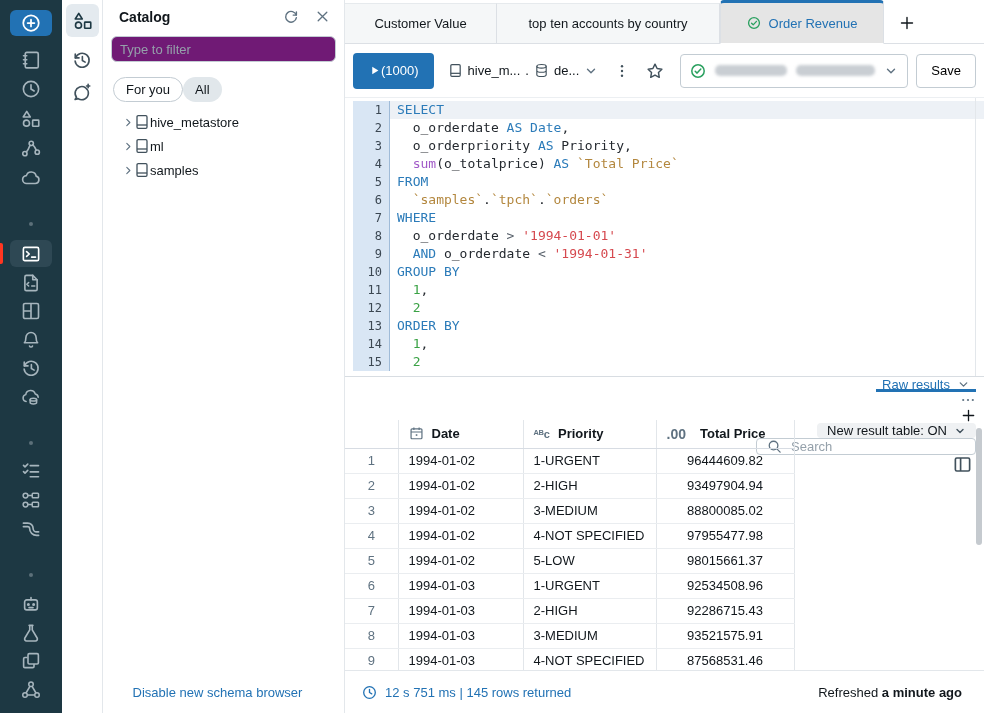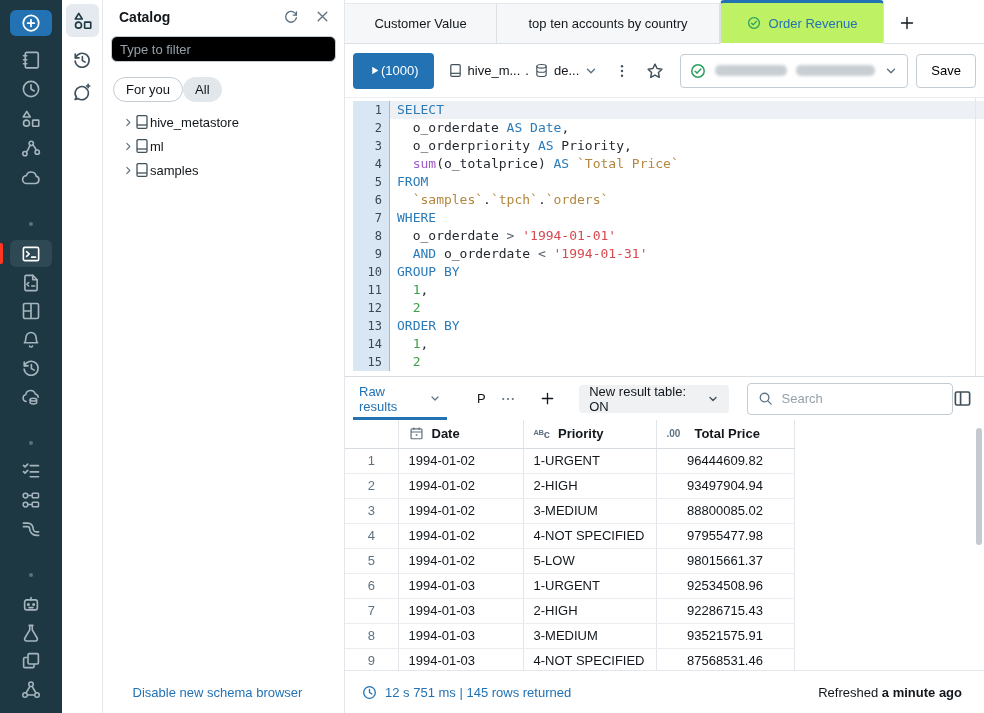--- a/index.html
+++ b/index.html
@@ -22,40 +22,40 @@
   .tool-tile { position:absolute; left:4px; top:4px; width:33px; height:33px; border-radius:6px;
     background:#E4EAEF; display:flex; align-items:center; justify-content:center; color:#1D3843; }
   .tool-ic { position:absolute; left:10px; width:20px; height:20px; color:#41515C; }
 
   
   .catalog { position:absolute; left:103px; top:0; bottom:0; width:242px; background:#fff; border-right:1px solid #E3E7EB; }
   .cat-head { display:flex; align-items:center; height:34px; padding:0 14px 0 16px; }
   .cat-title { font-size:14px; font-weight:700; }
   .cat-head-icons { margin-left:auto; display:flex; gap:16px; color:#5F7281; }
   .filter { margin:2px 8px 0; height:26px; border:1px solid #C3CCD3; border-radius:6px;
-    display:flex; align-items:center; padding:0 8px; font-size:13px; color:#95A1AB; background:#000000; }
+    display:flex; align-items:center; padding:0 8px; font-size:13px; color:#95A1AB; background:#701a75; }
   .chips { display:flex; margin:15px 0 4px 10px; }
   .chip-outline { height:25px; border:1px solid #C3CCD3; border-radius:13px; padding:0 12px;
     font-size:13px; display:flex; align-items:center; background:#fff; }
   .chip-fill { height:25px; border-radius:13px; padding:0 12px; font-size:13px;
     display:flex; align-items:center; background:#E1E7EB; }
   .tree { margin-top:8px; }
   .trow { height:24px; display:flex; align-items:center; padding-left:20px; font-size:13px; }
   .trow .chev { color:#5F7281; }
   .trow .bico { color:#41515C; }
   .cat-foot { position:absolute; bottom:13px; left:0; right:12px; text-align:center; font-size:13px; color:#2272B4; }
 
   
   .main { position:absolute; left:345px; top:0; right:0; bottom:0; background:#fff; }
 
   .tabbar { position:absolute; top:0; left:0; right:0; height:44px; display:flex;
     align-items:flex-end; border-bottom:1px solid #DCE0E5; background:#fff; }
   .tab { height:40px; display:flex; align-items:center; justify-content:center; gap:8px;
     font-size:13px; background:#F5F7F8; border-right:1px solid #DCE0E5; border-top:1px solid #E6EAED; padding:0 10px; }
-  .tab.active { height:44px; background:#bef264; border-top:3px solid #2272B4; border-left:1px solid #DCE0E5;
+  .tab.active { height:44px; background:#e5e5e5; border-top:3px solid #2272B4; border-left:1px solid #DCE0E5;
     border-radius:4px 4px 0 0; color:#2272B4; margin-bottom:-1px; border-bottom:1px solid #fff; }
   .tab-plus { margin:0 0 12px 15px; color:#11171C; }
 
   .toolbar { position:absolute; top:44px; left:0; right:0; height:54px; display:flex;
     align-items:center; padding:0 8px; border-bottom:1px solid #ECEFF2; background:#fff; }
   .run { display:flex; height:36px; border-radius:4px; overflow:hidden; }
   .run-main { background:#2272B4; color:#fff; display:flex; align-items:center; gap:0; padding:0 15px; font-size:13px; }
   .ctx { display:flex; align-items:center; gap:5px; margin-left:14px; font-size:13px; color:#11171C; }
   .ctx .ic { color:#41515C; }
   .kebab { margin-left:16px; color:#41515C; }
@@ -74,21 +74,21 @@
   .cl { display:flex; height:18px; line-height:18px; }
   .cl .ln { width:37px; background:#D9E6F4; border-right:1px solid #9FBBD8; color:#3B4752;
     text-align:right; padding-right:7px; font-size:12px; flex:none; }
   .cl .cd { flex:1; padding-left:7px; white-space:pre; color:#24292F; }
   .cl.cur .cd { background:#EDF1F6; }
   .k { color:#2B7BB9; } .f { color:#A159C8; } .b { color:#B3873E; }
   .s { color:#D6494F; } .n { color:#3AA245; } .o { color:#57606A; }
 
   
   .rtools { position:absolute; top:376px; left:0; right:0; height:44px; border-top:1px solid #D8DDE2;
-    display:flex; align-items:center; padding:0 8px; background:#fff; }
+    display:flex; align-items:flex-end; padding:0 8px; background:#fff;flex-direction:column; }
   .rr { position:relative; height:100%; display:flex; align-items:center; gap:7px;
     color:#2272B4; font-size:13px; padding:0 6px; }
   .rr::after { content:""; position:absolute; left:0; right:0; bottom:0; height:3px; background:#2272B4; }
   .clipped-tab { margin-left:30px; font-size:13px; color:#11171C; width:10px; overflow:hidden; }
   .dots3 { margin-left:14px; color:#5F7281; }
   .plus2 { margin-left:24px; color:#11171C; }
   .chip { margin-left:24px; height:28px; background:#EFF1F3; border-radius:4px; display:flex;
     align-items:center; padding:0 10px; font-size:13px; gap:7px; color:#11171C; }
   .chip .chev { color:#41515C; }
   .search { margin-left:18px; width:220px; height:32px; border:1px solid #C3CCD3; border-radius:4px;
@@ -98,21 +98,21 @@
 
   .rtable { position:absolute; top:420px; left:0; right:9px; height:250px; overflow:hidden; }
   table { border-collapse:collapse; font-size:13px; table-layout:fixed; }
   th { height:28px; border-bottom:1px solid #D7DCE3; border-right:1px solid #E2E6EA;
     font-weight:700; text-align:left; padding:0 10px; }
   th .hwrap { display:flex; align-items:center; gap:8px; }
   th .tico { color:#5F7281; }
   td { height:25px; border-bottom:1px solid #EAEDF0; border-right:1px solid #E2E6EA; padding:0 10px; }
   td.c-num { text-align:center; color:#5F7281; padding:0 4px; }
   td.c-price { text-align:center; }
-  .dec-ic { font-size:10px; font-weight:700; color:#5F7281; letter-spacing:0; }
+  .dec-ic { font-size:14px; font-weight:700; color:#5F7281; letter-spacing:0; }
   .abc-ic { font-size:11px; font-weight:700; color:#5F7281; }
   .vthumb { position:absolute; left:631px; top:428px; width:6px; height:117px; border-radius:3px; background:#C5CACF; }
 
   .status { position:absolute; top:670px; left:0; right:0; bottom:0; border-top:1px solid #E3E7EB;
     background:#fff; display:flex; align-items:center; padding:0 22px 0 17px; font-size:13px; }
   .stats { color:#2272B4; display:flex; align-items:center; gap:8px; }
   .refreshed { margin-left:auto; color:#11171C; }
   .refreshed b { font-weight:700; }
 </style>
 </head>

